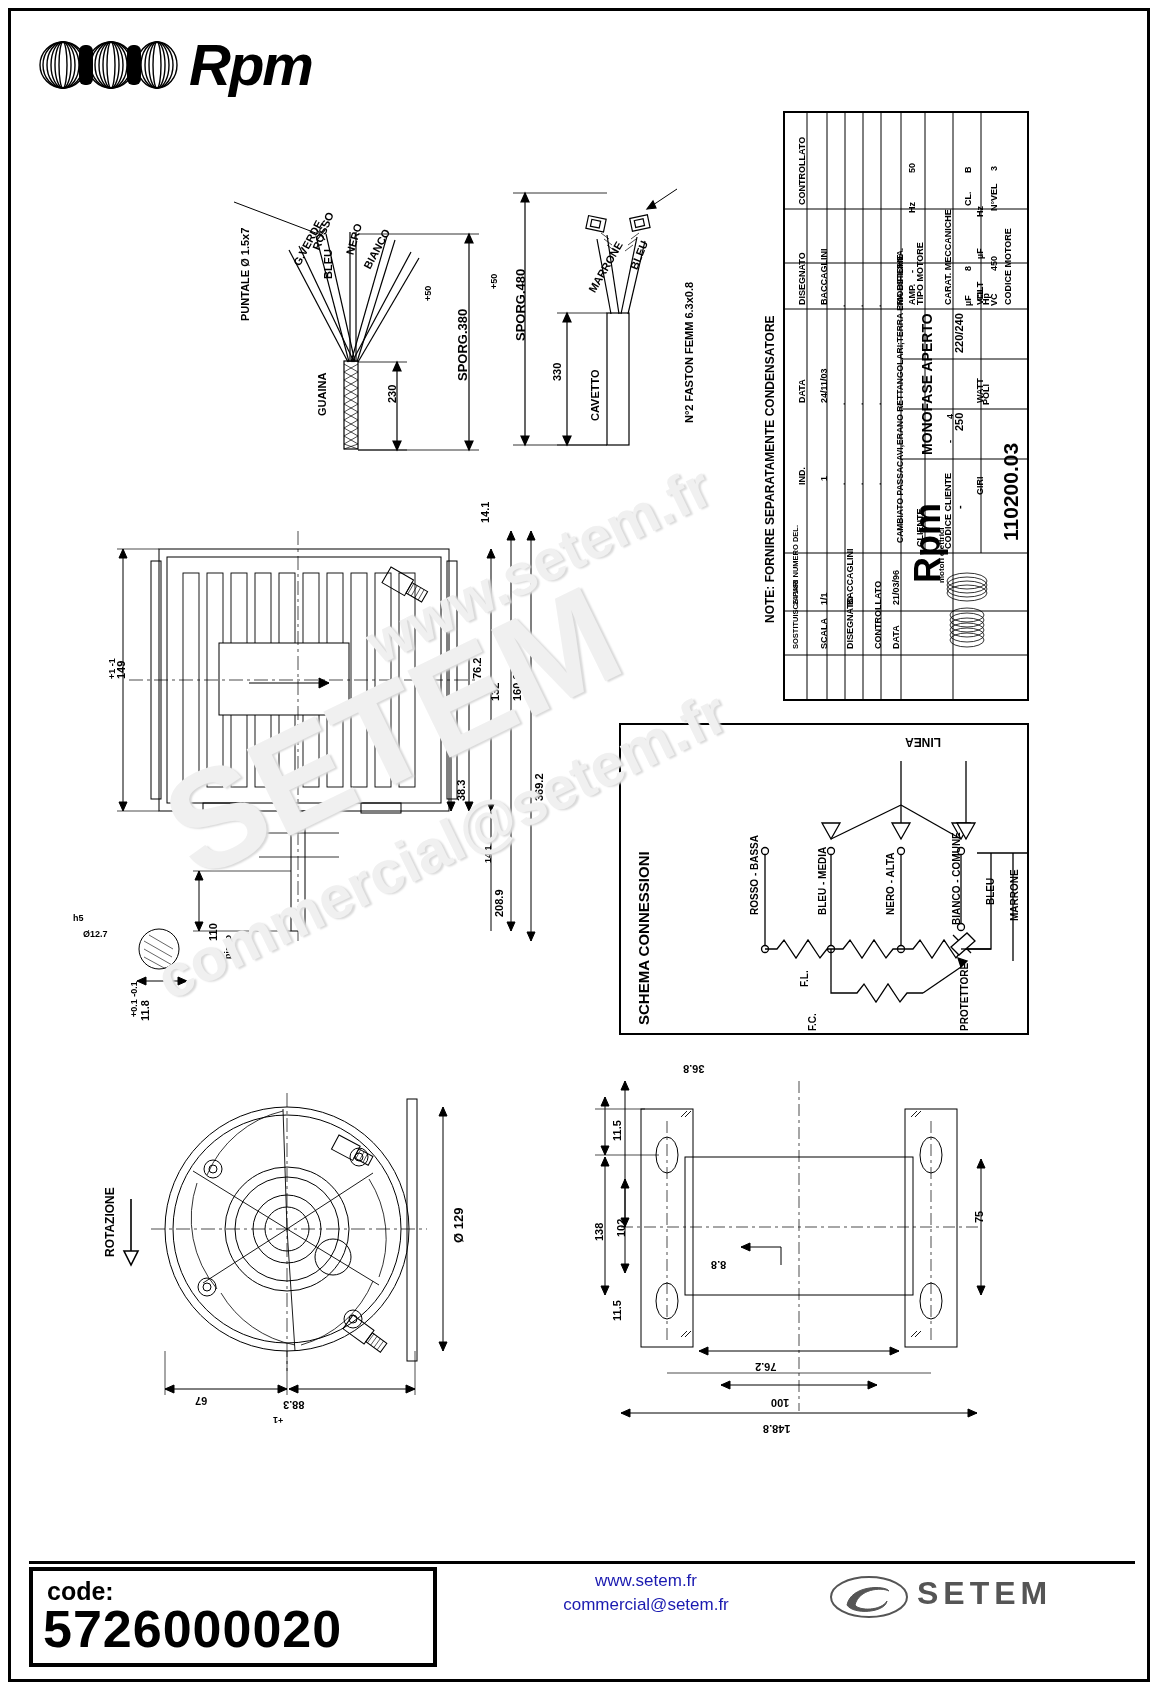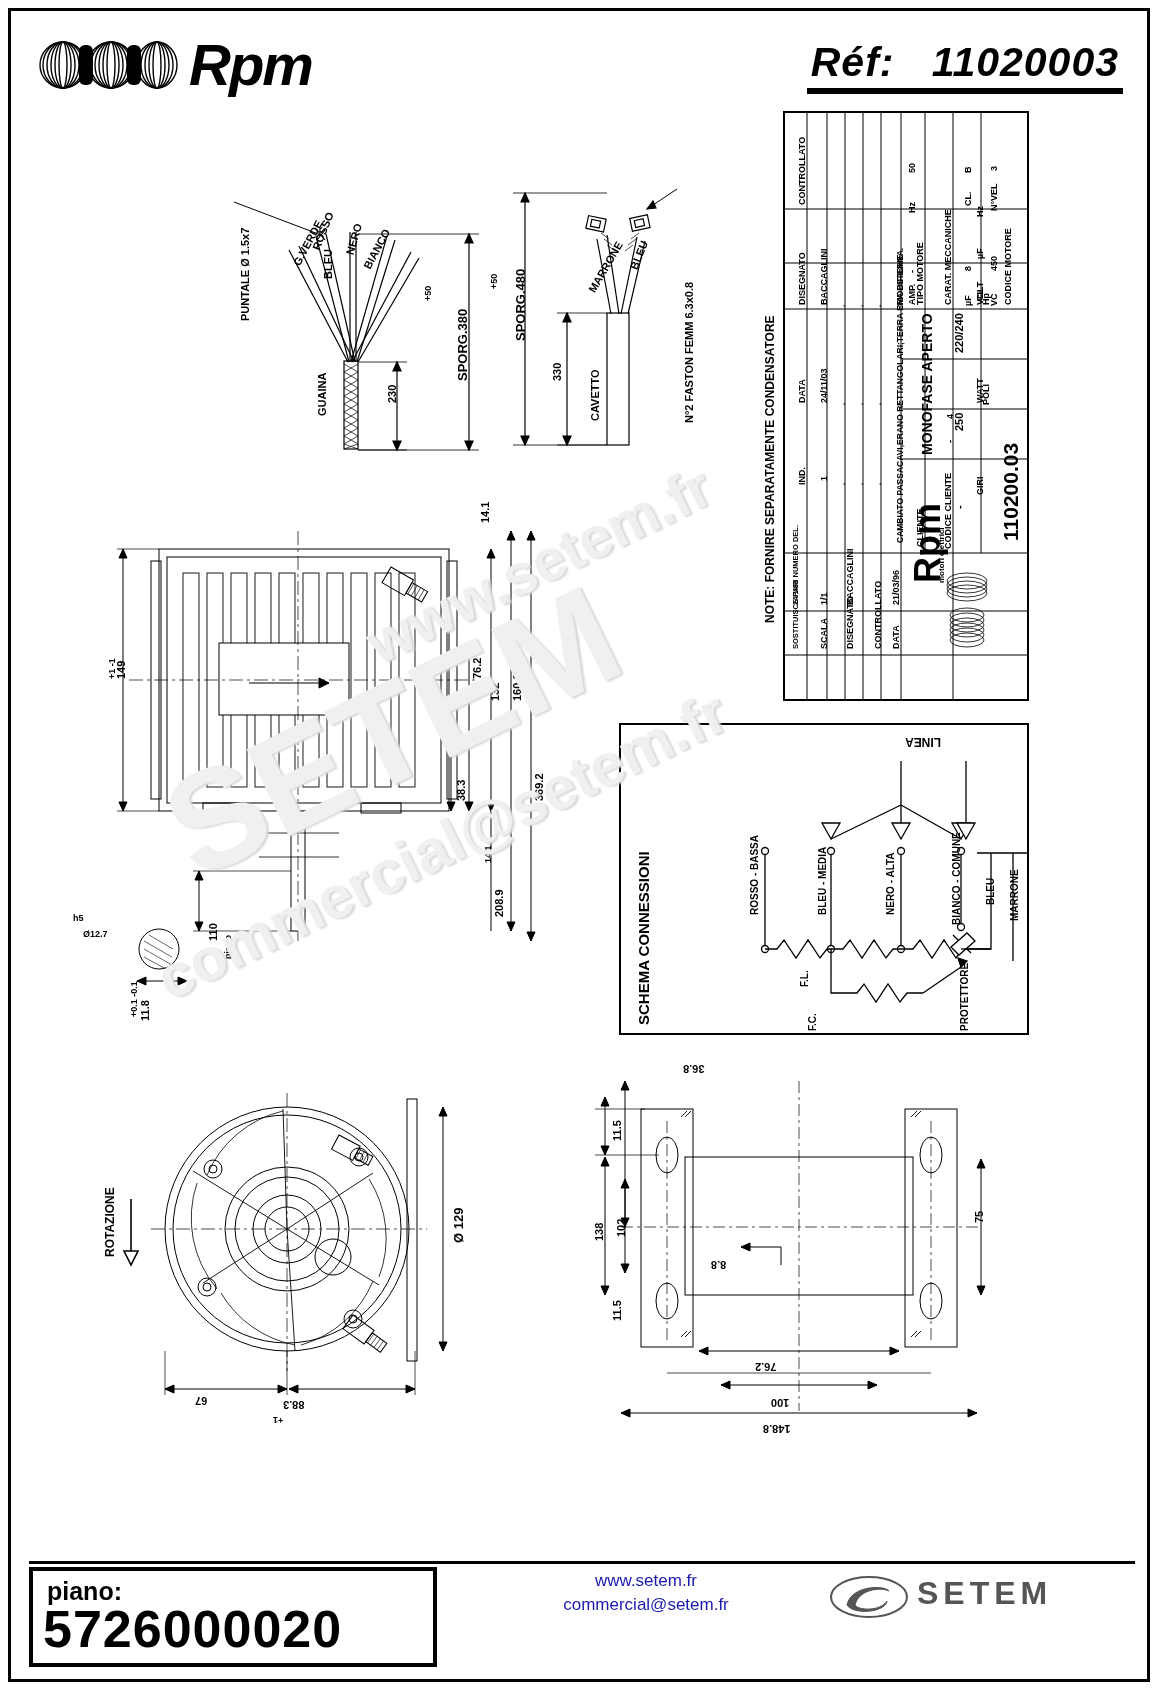--- a/index.html
+++ b/index.html
@@ -102,25 +102,20 @@
         <rect x="2" y="3" width="140" height="46" fill="none" stroke="none"></rect>
       </g>
       <g fill="#000">
         <rect x="40" y="6" width="14" height="40" rx="6"></rect>
         <rect x="88" y="6" width="14" height="40" rx="6"></rect>
       </g>
     </svg>
     <div id="logo-word">Rpm</div>
   </div>
 
-  <div class="abs" id="ref-title">
-    <span>Réf:</span>
-    &nbsp;
-    <span>11020003</span>
-  </div>
 
   <svg class="abs" style="left:200px; top:155px;" width="300" height="300">
     <g class="ln" stroke-width="1.2">
 
       <rect x="133" y="195" width="14" height="88"></rect>
       <g stroke-width="0.7">
         <path d="M133 198 L147 206 M133 206 L147 214 M133 214 L147 222 M133 222 L147 230
                  M133 230 L147 238 M133 238 L147 246 M133 246 L147 254 M133 254 L147 262
                  M133 262 L147 270 M133 270 L147 278 M133 278 L147 283"></path>
         <path d="M147 198 L133 206 M147 206 L133 214 M147 214 L133 222 M147 222 L133 230
@@ -668,21 +663,21 @@
 
   <div id="wm">
     <div class="wmtxt" style="left:340px; top:520px; font-size:58px; transform:rotate(-26deg);">www.setem.fr</div>
     <div class="wmtxt" style="left:140px; top:640px; font-size:140px; transform:rotate(-26deg);">SETEM</div>
     <div class="wmtxt" style="left:118px; top:800px; font-size:60px; transform:rotate(-26deg);">commercial@setem.fr</div>
   </div>
 
   <div class="abs" id="footer">
     <div class="abs" style="left:18px; top:0; width:1106px; height:3px; background:#000;"></div>
     <div id="code-box">
-      <div id="code-label">piano:</div>
+      <div id="code-label">code:</div>
       <div id="code-value">5726000020</div>
     </div>
     <div id="web1">www.setem.fr</div>
     <div id="web2">commercial@setem.fr</div>
     <div class="abs" style="right:24px; top:6px; width:300px; height:58px;">
       <svg class="abs" style="left:0; top:4px;" width="80" height="52">
         <g fill="#555" stroke="#555">
           <ellipse cx="40" cy="26" rx="38" ry="20" fill="none" stroke-width="2"></ellipse>
           <path d="M18 34 C22 14, 56 14, 60 20 C52 16, 30 18, 26 34 C30 40, 52 40, 58 30
                    C56 42, 24 44, 18 34 z"></path>

